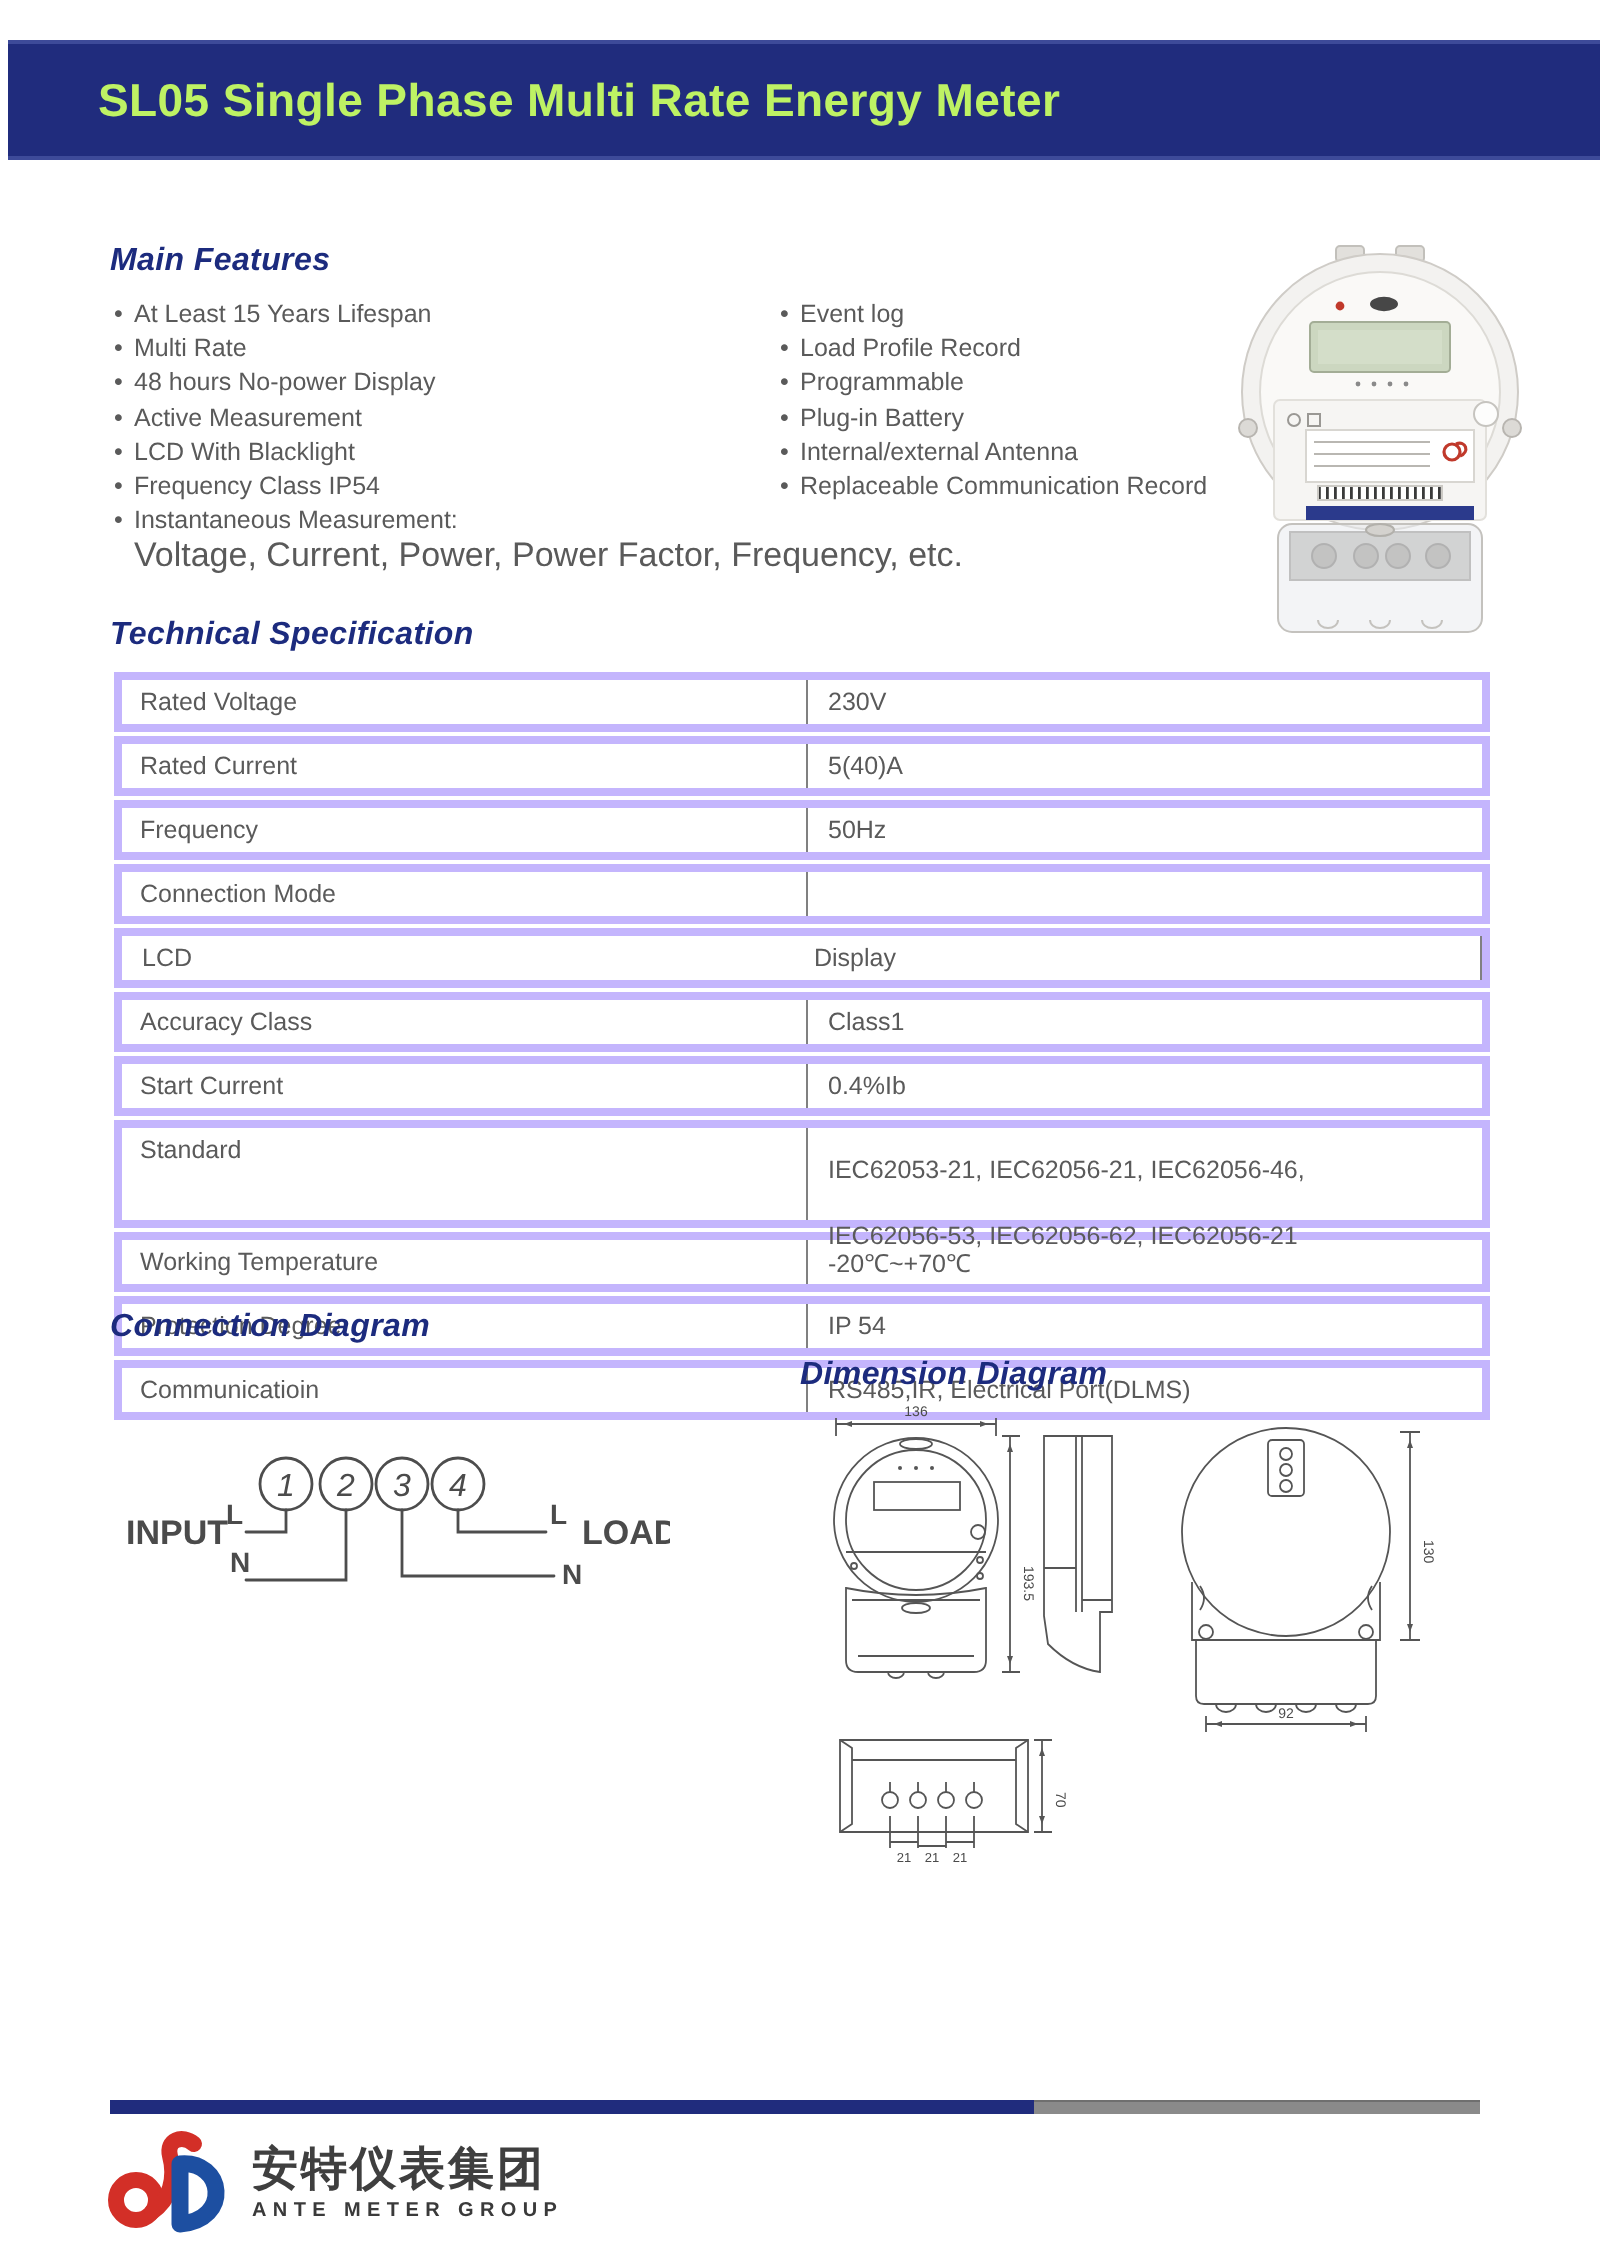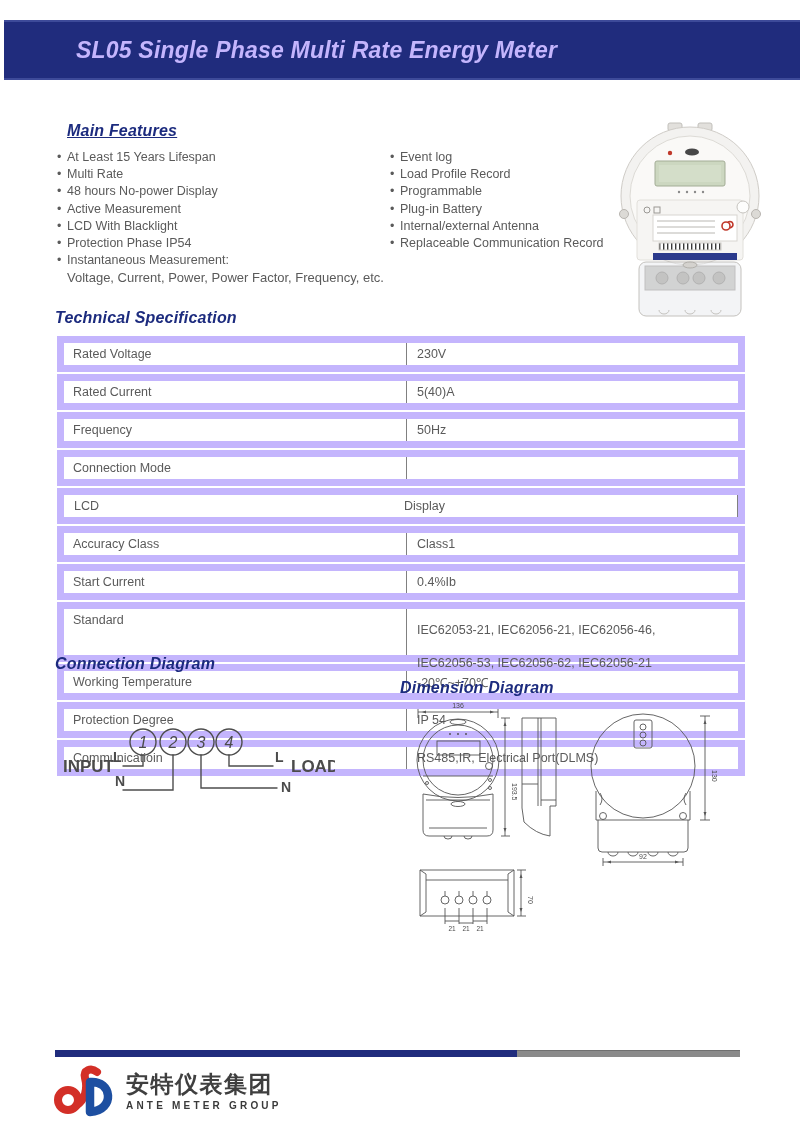--- a/index.html
+++ b/index.html
@@ -3,39 +3,39 @@
 <meta charset="utf-8">
 <style>
   html,body{margin:0;padding:0;background:#ffffff;}
   .page{position:relative;width:800px;height:1131px;background:#ffffff;
         font-family:"Liberation Sans",sans-serif;overflow:hidden;}
 
   
   .banner{position:absolute;top:20px;left:4px;right:0;height:60px;
           background:#202c7d;border-top:2px solid #3d4a99;border-bottom:2px solid #3d4a99;
           display:flex;align-items:center;box-sizing:border-box;}
-  .banner .title{color:#c4b5fd;font-size:23px;font-weight:bold;font-style:italic;
-                 padding-left:72px;letter-spacing:0.2px;}
+  .banner .title{color:#bef264;font-size:23px;font-weight:bold;
+                 padding-left:45px;letter-spacing:0.2px;}
 
   
   .section-heading{position:absolute;color:#1c2b7e;font-size:16px;font-weight:bold;
                    font-style:italic;letter-spacing:0.2px;}
 
   
   .features{position:absolute;top:149px;list-style:none;margin:0;padding:0;}
   .features.left{left:57px;width:330px;}
   .features.right{left:390px;width:240px;}
   .features li{font-size:12.5px;color:#5a5a5a;line-height:17.2px;display:flex;}
   .features li .dot{width:10px;flex:0 0 10px;color:#5a5a5a;}
-  .feature-cont{position:absolute;left:67px;top:269px;font-size:13px;color:#5a5a5a;
+  .feature-cont{position:absolute;left:67px;top:269px;font-size:17px;color:#5a5a5a;
                 line-height:17.2px;}
 
   
   .spec-table{position:absolute;left:57px;top:336px;width:688px;}
-  .trow{display:flex;border:7px solid #c4b5fd;margin-bottom:2px;box-sizing:border-box;
+  .trow{display:flex;border:4px solid #c4b5fd;margin-bottom:2px;box-sizing:border-box;
         background:#ffffff;}
   .trow .tcell{font-size:12.5px;color:#5a5a5a;display:flex;align-items:center;
                box-sizing:border-box;}
   .trow .label{width:343px;padding:0 0 0 9px;border-right:1px solid #808080;height:22px;}
   .trow .value{flex:1;padding:0 0 0 10px;height:22px;}
   .trow.tall .label{height:46px;align-items:flex-start;padding-top:4px;}
   .trow.tall .value{height:46px;display:block;padding-top:0;}
   .trow.tall .value div{line-height:23px;margin-top:10px;}
 
   
@@ -55,21 +55,21 @@
 </style>
 </head>
 <body>
 
 <div class="page">
 
   <div class="banner">
     <div class="title">SL05 Single Phase Multi Rate Energy Meter</div>
   </div>
 
-  <div class="section-heading" style="left:67px;top:122px;text-decoration:underline;">Main Features</div>
+  <div class="section-heading" style="left:55px;top:122px;">Main Features</div>
 
   <ul class="features left">
     <li>
         <span class="dot">•</span>
         <span>At Least 15 Years Lifespan</span>
       </li>
     <li>
         <span class="dot">•</span>
         <span>Multi Rate</span>
       </li>
@@ -80,21 +80,21 @@
     <li>
         <span class="dot">•</span>
         <span>Active Measurement</span>
       </li>
     <li>
         <span class="dot">•</span>
         <span>LCD With Blacklight</span>
       </li>
     <li>
         <span class="dot">•</span>
-        <span>Protection Phase IP54</span>
+        <span>Frequency Class IP54</span>
       </li>
     <li>
         <span class="dot">•</span>
         <span>Instantaneous Measurement:</span>
       </li>
   </ul>
   <div class="feature-cont">Voltage, Current, Power, Power Factor, Frequency, etc.</div>
 
   <ul class="features right">
     <li>

